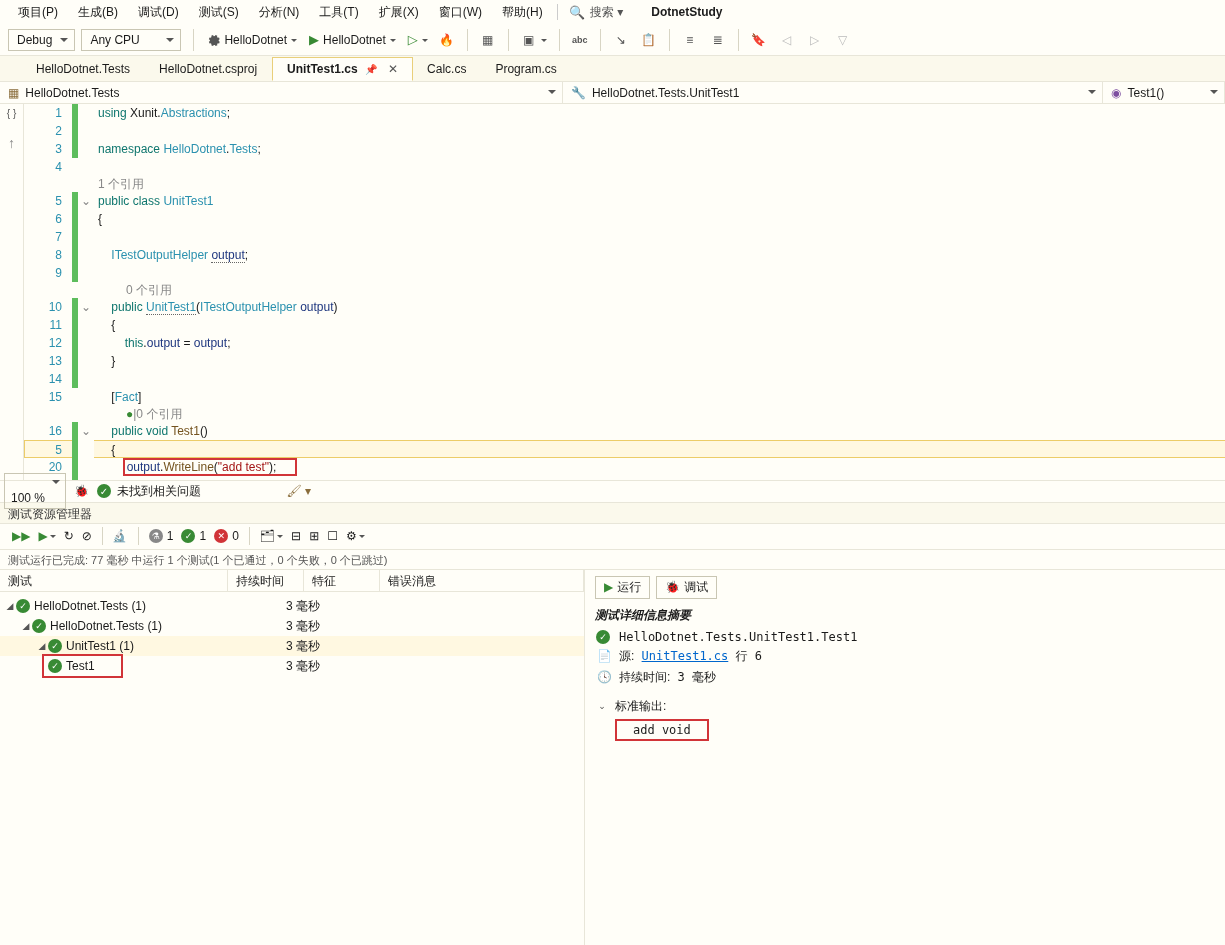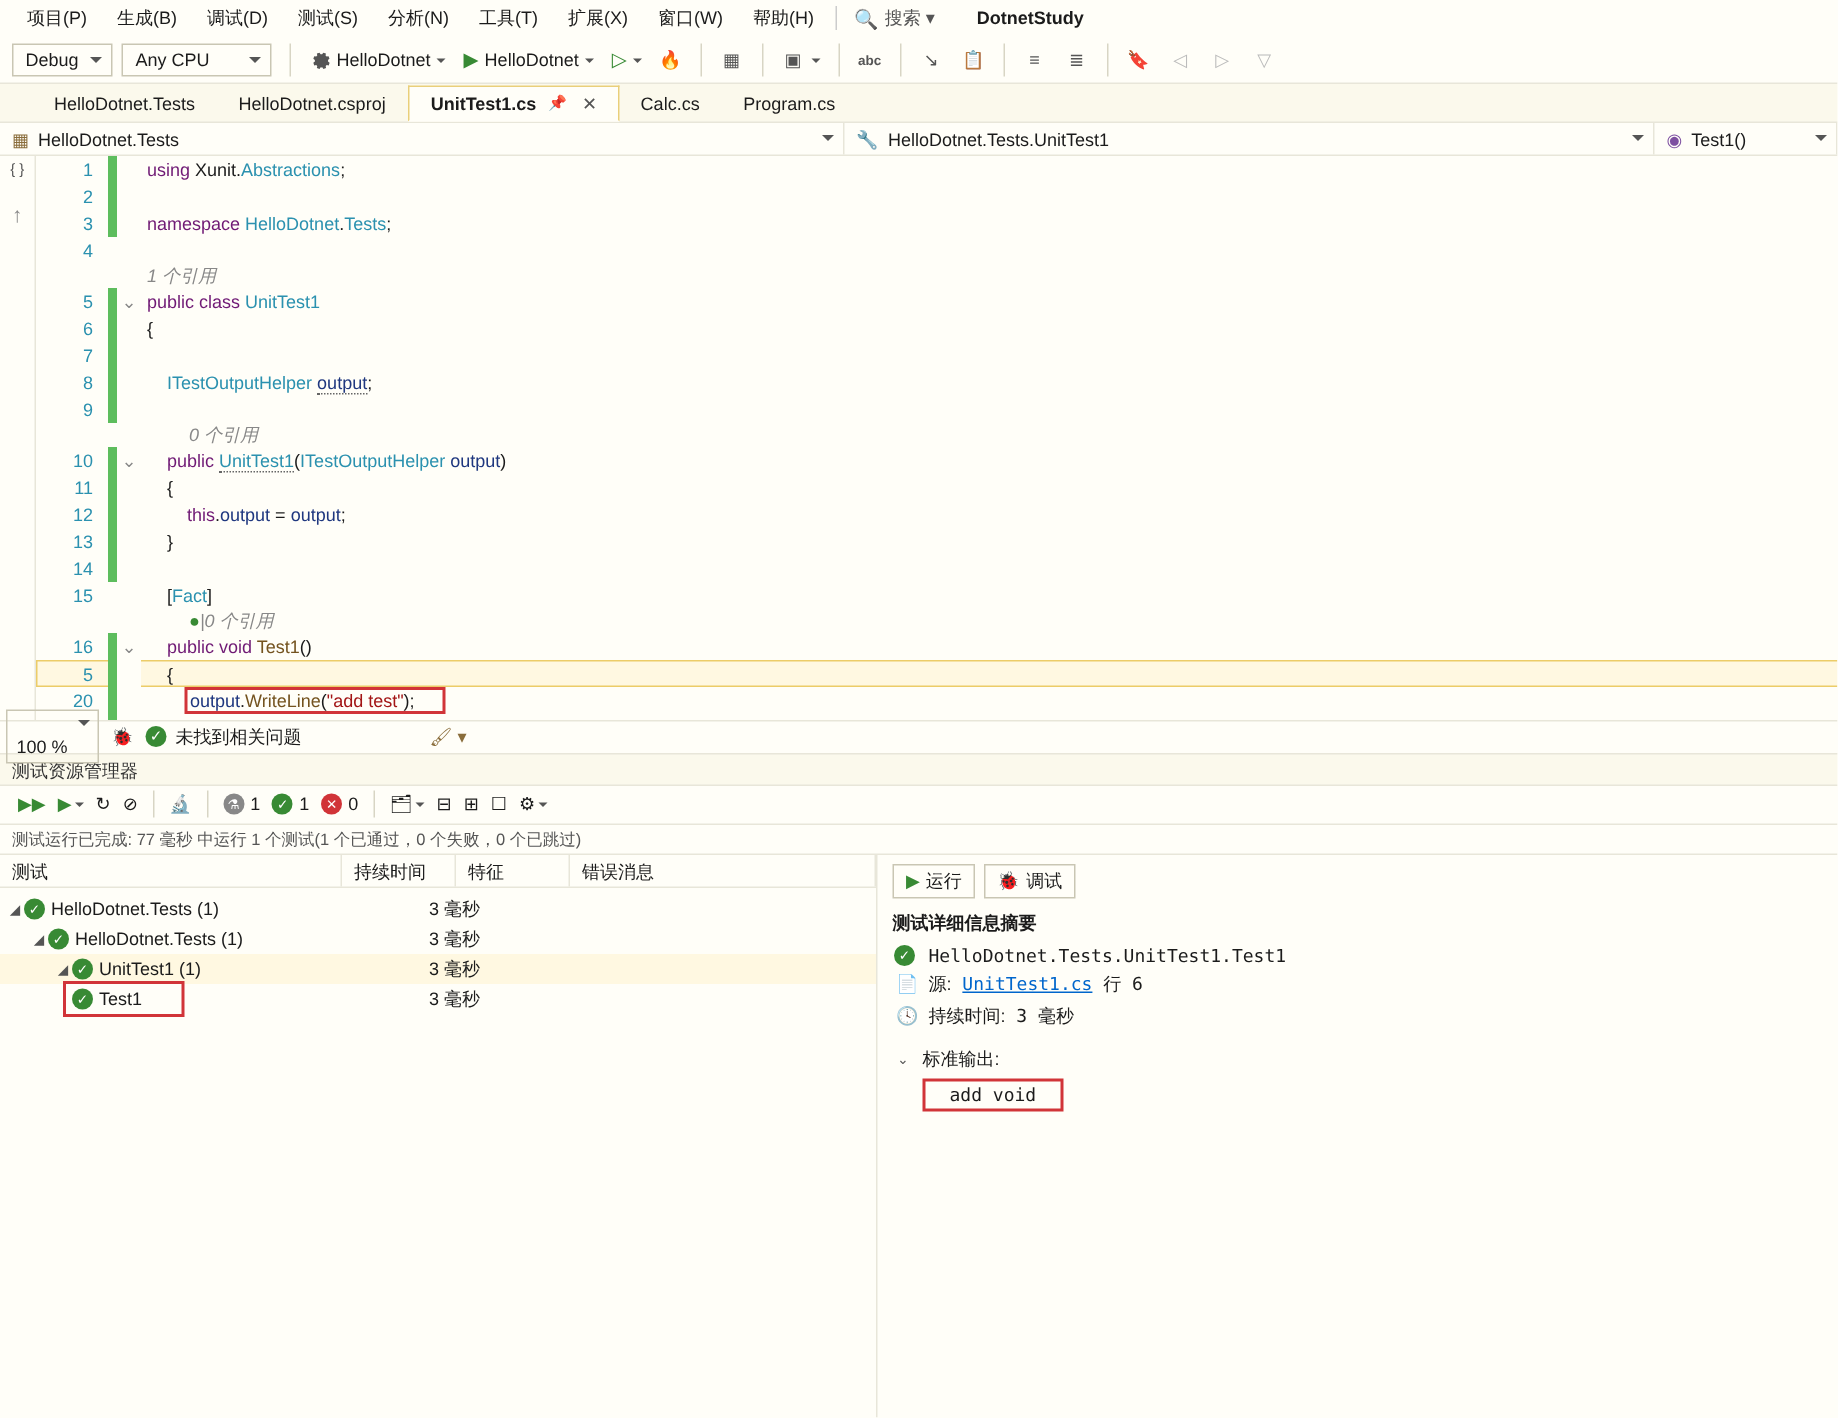--- a/index.html
+++ b/index.html
@@ -35,29 +35,29 @@
 .navbar .nb.flex1 { flex: 1; padding-right: 22px; }
 .navbar .nb.w1 { width: 540px; padding-right: 22px; }
 
 .editor-area { display: flex; flex: 1; overflow: hidden; }
 .left-gutter { width: 24px; background: #fffef8; border-right: 1px solid #e8e6d9; display:flex; flex-direction:column; align-items:center; padding-top:4px; }
 .left-gutter .coll { font-size: 10px; color: #555; cursor:pointer; }
 .left-gutter .arrow { font-size: 14px; color: #888; margin-top:16px; }
 
 .code-pane { flex: 1; font-family: Consolas, monospace; font-size: 13px; position: relative; }
 .code-line { display: flex; height: 18px; line-height: 18px; }
-.code-line.small { height: 16px; line-height: 16px; font-size: 11px; font-style: italic; }
+.code-line.small { height: 16px; line-height: 16px; font-size: 11px; }
 .ln { width: 48px; text-align: right; padding-right: 10px; color: #2b91af; }
 .ln.cur { background: #fff8e1; border: 1px solid #eccc68; border-right: none; box-sizing: border-box; }
 .bar { width: 6px; }
 .bar.g { background: #5dbd5d; }
 .fold { width: 16px; text-align: center; color: #888; cursor: pointer; }
 .code { white-space: pre; padding-left: 4px; }
 .code.cur { background: #fff8e1; border-top: 1px solid #eccc68; border-bottom: 1px solid #eccc68; flex:1; }
-.kw { color: #701a75; }
+.kw { color: #0f766e; }
 .tp { color: #2b91af; }
 .st { color: #a31515; }
 .mt { color: #74531f; }
 .pr { color: #1f377f; }
 .an { color: #888; }
 .redbox { border: 2px solid #d13438; padding: 0 2px; margin-left: -2px; }
 .uline { border-bottom: 1px dotted #666; }
 
 .status { display: flex; align-items: center; height: 22px; border-top: 1px solid #e8e6d9; background: #fffef8; padding: 0 4px; }
 .status .zoom { height: 36px; border: 1px solid #c9c6b3; padding: 16px 20px 0 6px; position: relative; margin-right: 8px; line-height:16px; }
@@ -92,21 +92,21 @@
 .tree .row .dur { width: 76px; padding-left: 8px; }
 .tree .caret { width: 12px; text-align: center; color: #555; font-size: 9px; }
 .tree .ind { display: inline-block; }
 .tree .red-sel { border: 2px solid #d13438; }
 .tree .row.sel { background: #fff8e1; }
 
 .test-right { flex: 1; padding: 6px 10px; }
 .test-right .actions { display: flex; align-items: center; margin-bottom: 8px; }
 .test-right .actions .ab { border: 1px solid #c9c6b3; padding: 2px 8px; margin-right: 6px; display: flex; align-items: center; cursor: pointer; }
 .test-right .actions .play { color: #388a34; margin-right: 4px; }
-.test-right h4 { font-size: 12px; font-weight: bold; margin-bottom: 6px; }
+.test-right h4 { font-size: 12px; font-weight: bold; margin-bottom: 6px; font-style: italic; }
 .test-right .line { display: flex; align-items: center; margin-bottom: 4px; font-family: "Microsoft YaHei", Consolas, monospace; }
 .test-right .line .ic { width: 20px; display:inline-flex; justify-content:center; margin-right: 4px; }
 .test-right .mono { font-family: Consolas, monospace; }
 .test-right a { color: #0066cc; text-decoration: underline; }
 .test-right .stdout-h { display:flex; align-items:center; margin-top: 12px; }
 .test-right .stdout-h .exp { width:14px; text-align:center; color:#555; margin-right:6px; font-size:9px;}
 .test-right .stdout-box { border: 2px solid #d13438; display: inline-block; padding: 2px 16px; margin-top: 4px; margin-left: 20px; font-family: Consolas, monospace; }
 
 svg { display: block; }
 </style>

